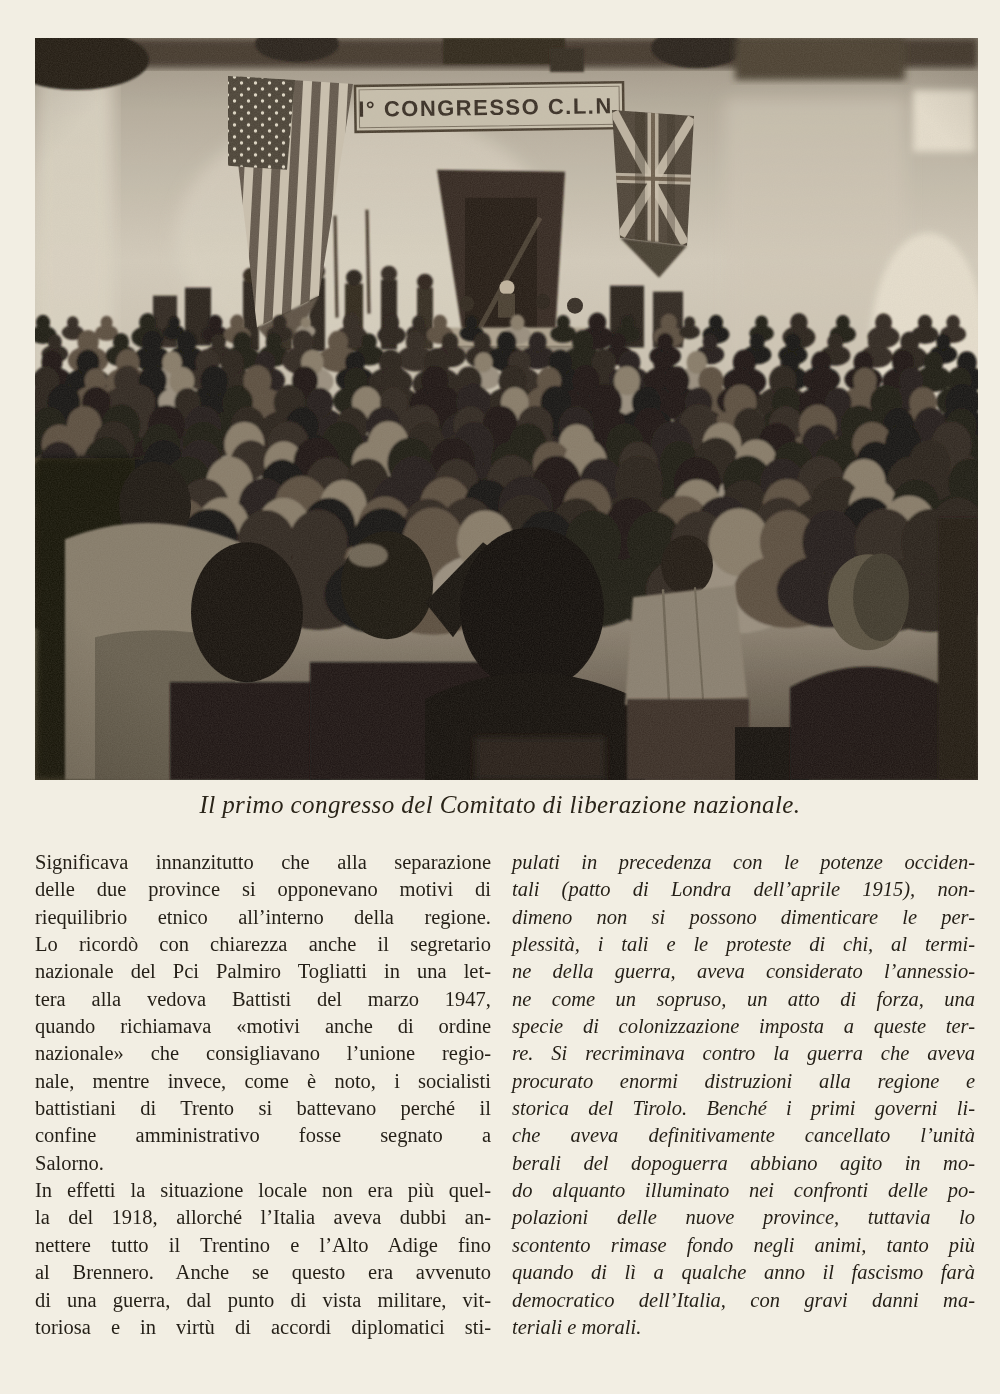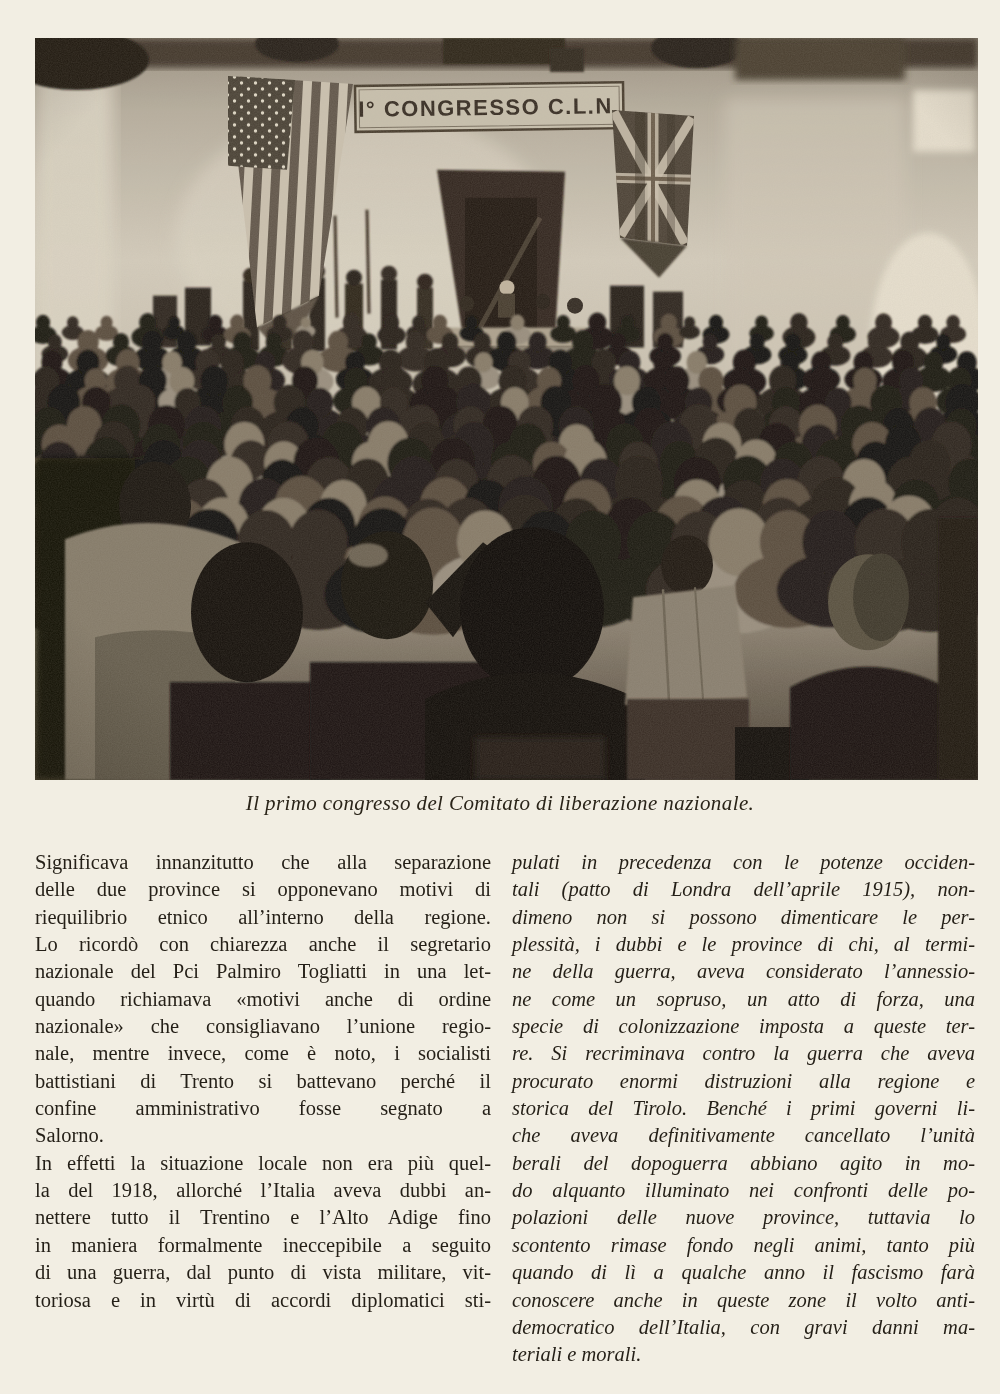--- a/index.html
+++ b/index.html
@@ -14,21 +14,21 @@
   .photo-wrap {
     position:absolute; left:35px; top:38px;
     width:943px; height:742px;
     background:#b9b1a2;
   }
   .photo-wrap svg { display:block; width:100%; height:100%; }
   .caption {
     position:absolute; left:0; top:791px; width:1000px;
     text-align:center;
     font-style:italic;
-    font-size:21px;
+    font-size:25px;
     letter-spacing:0.4px;
     color:#2a2419;
   }
   .col {
     position:absolute; top:849px;
     font-size:20.5px;
     line-height:27.35px;
   }
   .col-left  { left:35px;  width:456px; }
   .col-right { left:512px; width:463px;font-style:italic; }
@@ -738,46 +738,46 @@
 </div>
 
 <div class="caption">Il primo congresso del Comitato di liberazione nazionale.</div>
 
 <div class="col col-left" id="col-left">
     <div class="line">Significava innanzitutto che alla separazione</div>
     <div class="line">delle due province si opponevano motivi di</div>
     <div class="line">riequilibrio etnico all’interno della regione.</div>
     <div class="line">Lo ricordò con chiarezza anche il segretario</div>
     <div class="line">nazionale del Pci Palmiro Togliatti in una let-</div>
+    <div class="line">tera alla vedova Battisti del marzo 1947,</div>
     <div class="line">quando richiamava «motivi anche di ordine</div>
     <div class="line">nazionale» che consigliavano l’unione regio-</div>
     <div class="line">nale, mentre invece, come è noto, i socialisti</div>
     <div class="line">battistiani di Trento si battevano perché il</div>
     <div class="line">confine amministrativo fosse segnato a</div>
     <div class="line para-end">Salorno.</div>
     <div class="line">In effetti la situazione locale non era più quel-</div>
     <div class="line">la del 1918, allorché l’Italia aveva dubbi an-</div>
     <div class="line">nettere tutto il Trentino e l’Alto Adige fino</div>
-    <div class="line">in maniera formalmente ineccepibile a seguito</div>
+    <div class="line">al Brennero. Anche se questo era avvenuto</div>
     <div class="line">di una guerra, dal punto di vista militare, vit-</div>
     <div class="line">toriosa e in virtù di accordi diplomatici sti-</div>
   </div>
 <div class="col col-right" id="col-right">
     <div class="line">pulati in precedenza con le potenze occiden-</div>
     <div class="line">tali (patto di Londra dell’aprile 1915), non-</div>
     <div class="line">dimeno non si possono dimenticare le per-</div>
-    <div class="line">plessità, i dubbi e le province di chi, al termi-</div>
+    <div class="line">plessità, i tali e le proteste di chi, al termi-</div>
     <div class="line">ne della guerra, aveva considerato l’annessio-</div>
     <div class="line">ne come un sopruso, un atto di forza, una</div>
     <div class="line">specie di colonizzazione imposta a queste ter-</div>
     <div class="line">re. Si recriminava contro la guerra che aveva</div>
     <div class="line">procurato enormi distruzioni alla regione e</div>
     <div class="line">storica del Tirolo. Benché i primi governi li-</div>
     <div class="line">che aveva definitivamente cancellato l’unità</div>
     <div class="line">berali del dopoguerra abbiano agito in mo-</div>
     <div class="line">do alquanto illuminato nei confronti delle po-</div>
     <div class="line">polazioni delle nuove province, tuttavia lo</div>
     <div class="line">scontento rimase fondo negli animi, tanto più</div>
     <div class="line">quando di lì a qualche anno il fascismo farà</div>
-    <div class="line">conoscere anche in queste zone il volto anti-</div>
     <div class="line">democratico dell’Italia, con gravi danni ma-</div>
     <div class="line para-end">teriali e morali.</div>
   </div>
 
 </body></html>

